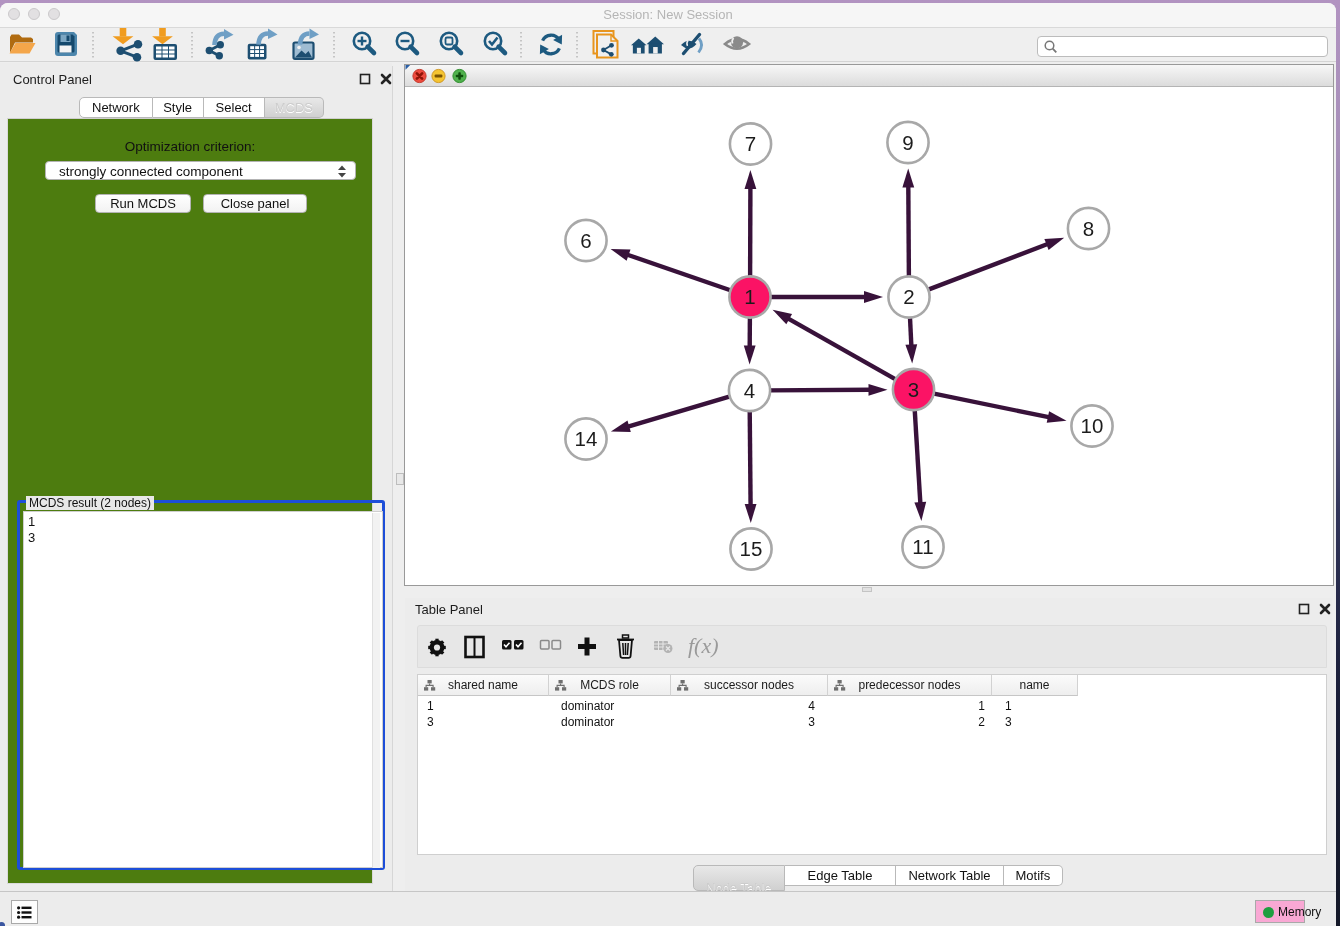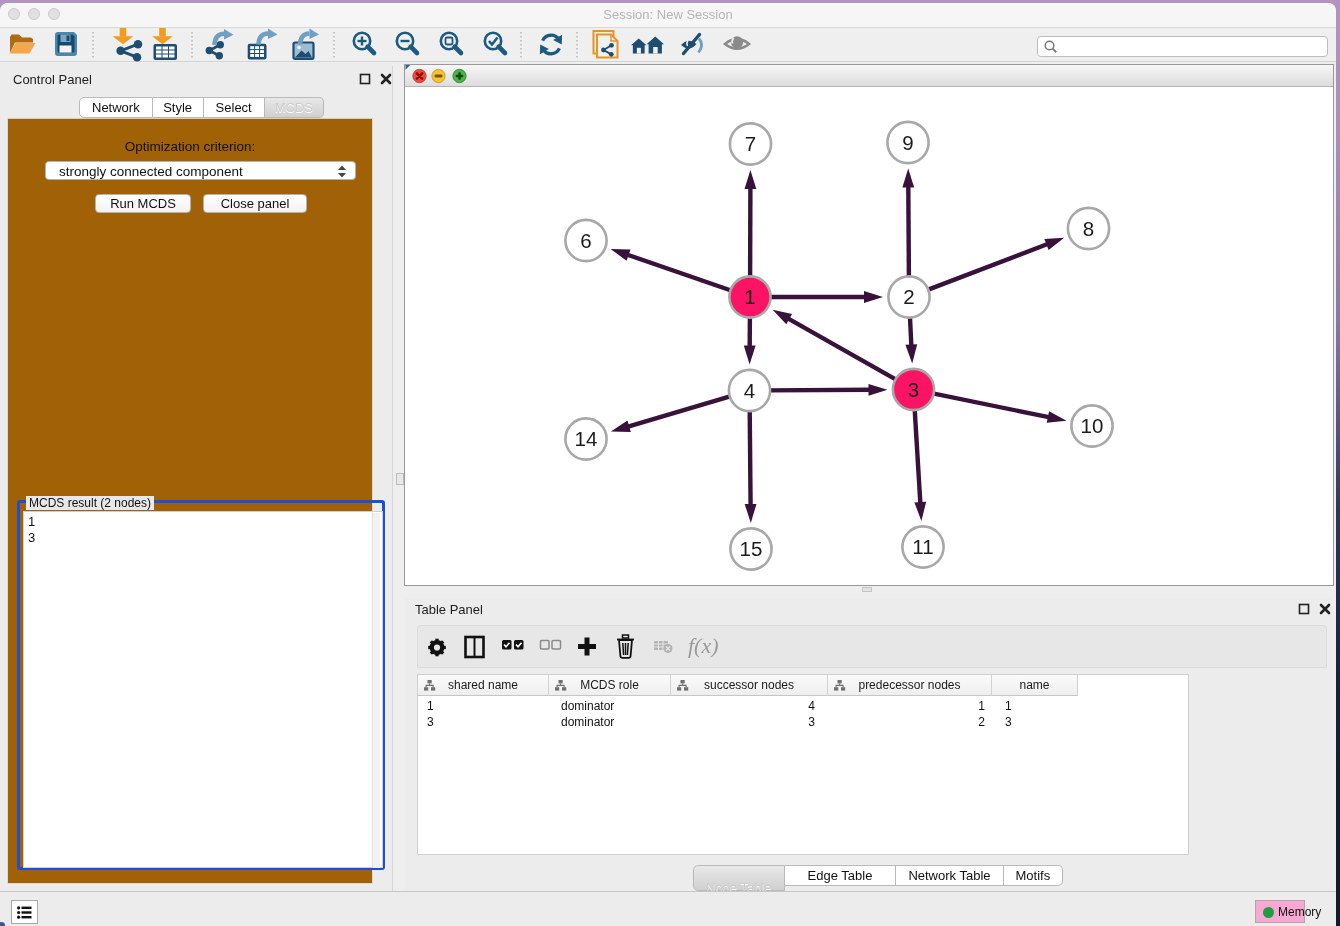--- a/index.html
+++ b/index.html
@@ -12,33 +12,33 @@
   #toolbar { position:absolute; left:0; top:25px; width:1336px; height:34px; background:#efefef; border-bottom:1px solid #d4d4d4; }
   #search { position:absolute; left:1037px; top:8px; width:291px; height:21px; background:#fff; border:1px solid #bcbcbc; border-radius:4px; }
   
   #cpanel { position:absolute; left:0; top:60px; width:392px; height:828px; background:#ececec; }
   .ptitle { font-size:13px; color:#1d1d1d; }
   .tabbar { position:absolute; display:flex; height:21px; font-size:13px; }
   .tab { background:#fff; border:1px solid #b9b9b9; border-left:none; color:#111; text-align:center; line-height:20px; padding:0 9.5px; }
   .tab.first { border-left:1px solid #b9b9b9; border-radius:5px 0 0 5px; }
   .tab.last { border-radius:0 5px 5px 0; }
   .tab.sel { background:linear-gradient(180deg,#e8e8e8,#d0d0d0); color:#cccccc; text-shadow:0 1px 0 #ffffff; }
-  #cpcontent { position:absolute; left:7px; top:55px; width:366px; height:766px; background:#a16207; border:1px solid #dadada; border-top:1px solid #cfcfcf; }
+  #cpcontent { position:absolute; left:7px; top:55px; width:366px; height:766px; background:#4d7c0f; border:1px solid #dadada; border-top:1px solid #cfcfcf; }
   .btn { position:absolute; background:linear-gradient(180deg,#ffffff,#f2f2f2); border:1px solid #b3b3b3; border-radius:4px; font-size:13px; color:#111; text-align:center; }
   
   #mcdsbox { position:absolute; left:17px; top:437px; width:368px; height:370px; border:3px solid #1d4ed8; border-radius:3px; }
   #mcdslabel { position:absolute; left:6px; top:-7px; background:#e8e8e8; padding:0 3px; font-size:12px; color:#111; }
   #mcdslist { position:absolute; left:3px; top:8px; width:360px; height:357px; background:#fff; border:1px solid #cfcfcf; font-size:13px; color:#111; }
   
   #sccwin { position:absolute; left:404px; top:61px; width:930px; height:522px; background:#fff; border:1px solid #999; }
   #scctitle { position:absolute; left:0; top:0; width:100%; height:22px; background:linear-gradient(180deg,#f7f7f7,#dcdcdc); border-bottom:1px solid #b4b4b4; }
   
   #tpanel { position:absolute; left:405px; top:595px; width:927px; height:293px; background:#ececec; }
   #ttoolbar { position:absolute; left:12px; top:27px; width:910px; height:43px; background:#e7e7e7; border:1px solid #dcdcdc; border-radius:3px 3px 0 0; }
-  #ttable { position:absolute; left:12px; top:76px; width:772px; height:181px; background:#fff; border:1px solid #cfcfcf; }
+  #ttable { position:absolute; left:12px; top:76px; width:910px; height:181px; background:#fff; border:1px solid #cfcfcf; }
   .th { position:absolute; top:0; height:21px; background:linear-gradient(180deg,#fbfbfb,#eeeeee); border-right:1px solid #d2d2d2; border-bottom:1px solid #c6c6c6; font-size:12px; color:#1a1a1a; text-align:center; line-height:21px; }
   .td { position:absolute; font-size:12px; color:#111; height:16px; line-height:16px; }
   
   #statusbar { position:absolute; left:0; top:888px; width:1336px; height:35px; background:#ececec; border-top:1px solid #c6c6c6; }
   svg { display:block; }
 </style>
 </head>
 <body>
 <div id="app">
   <div id="titlebar">

